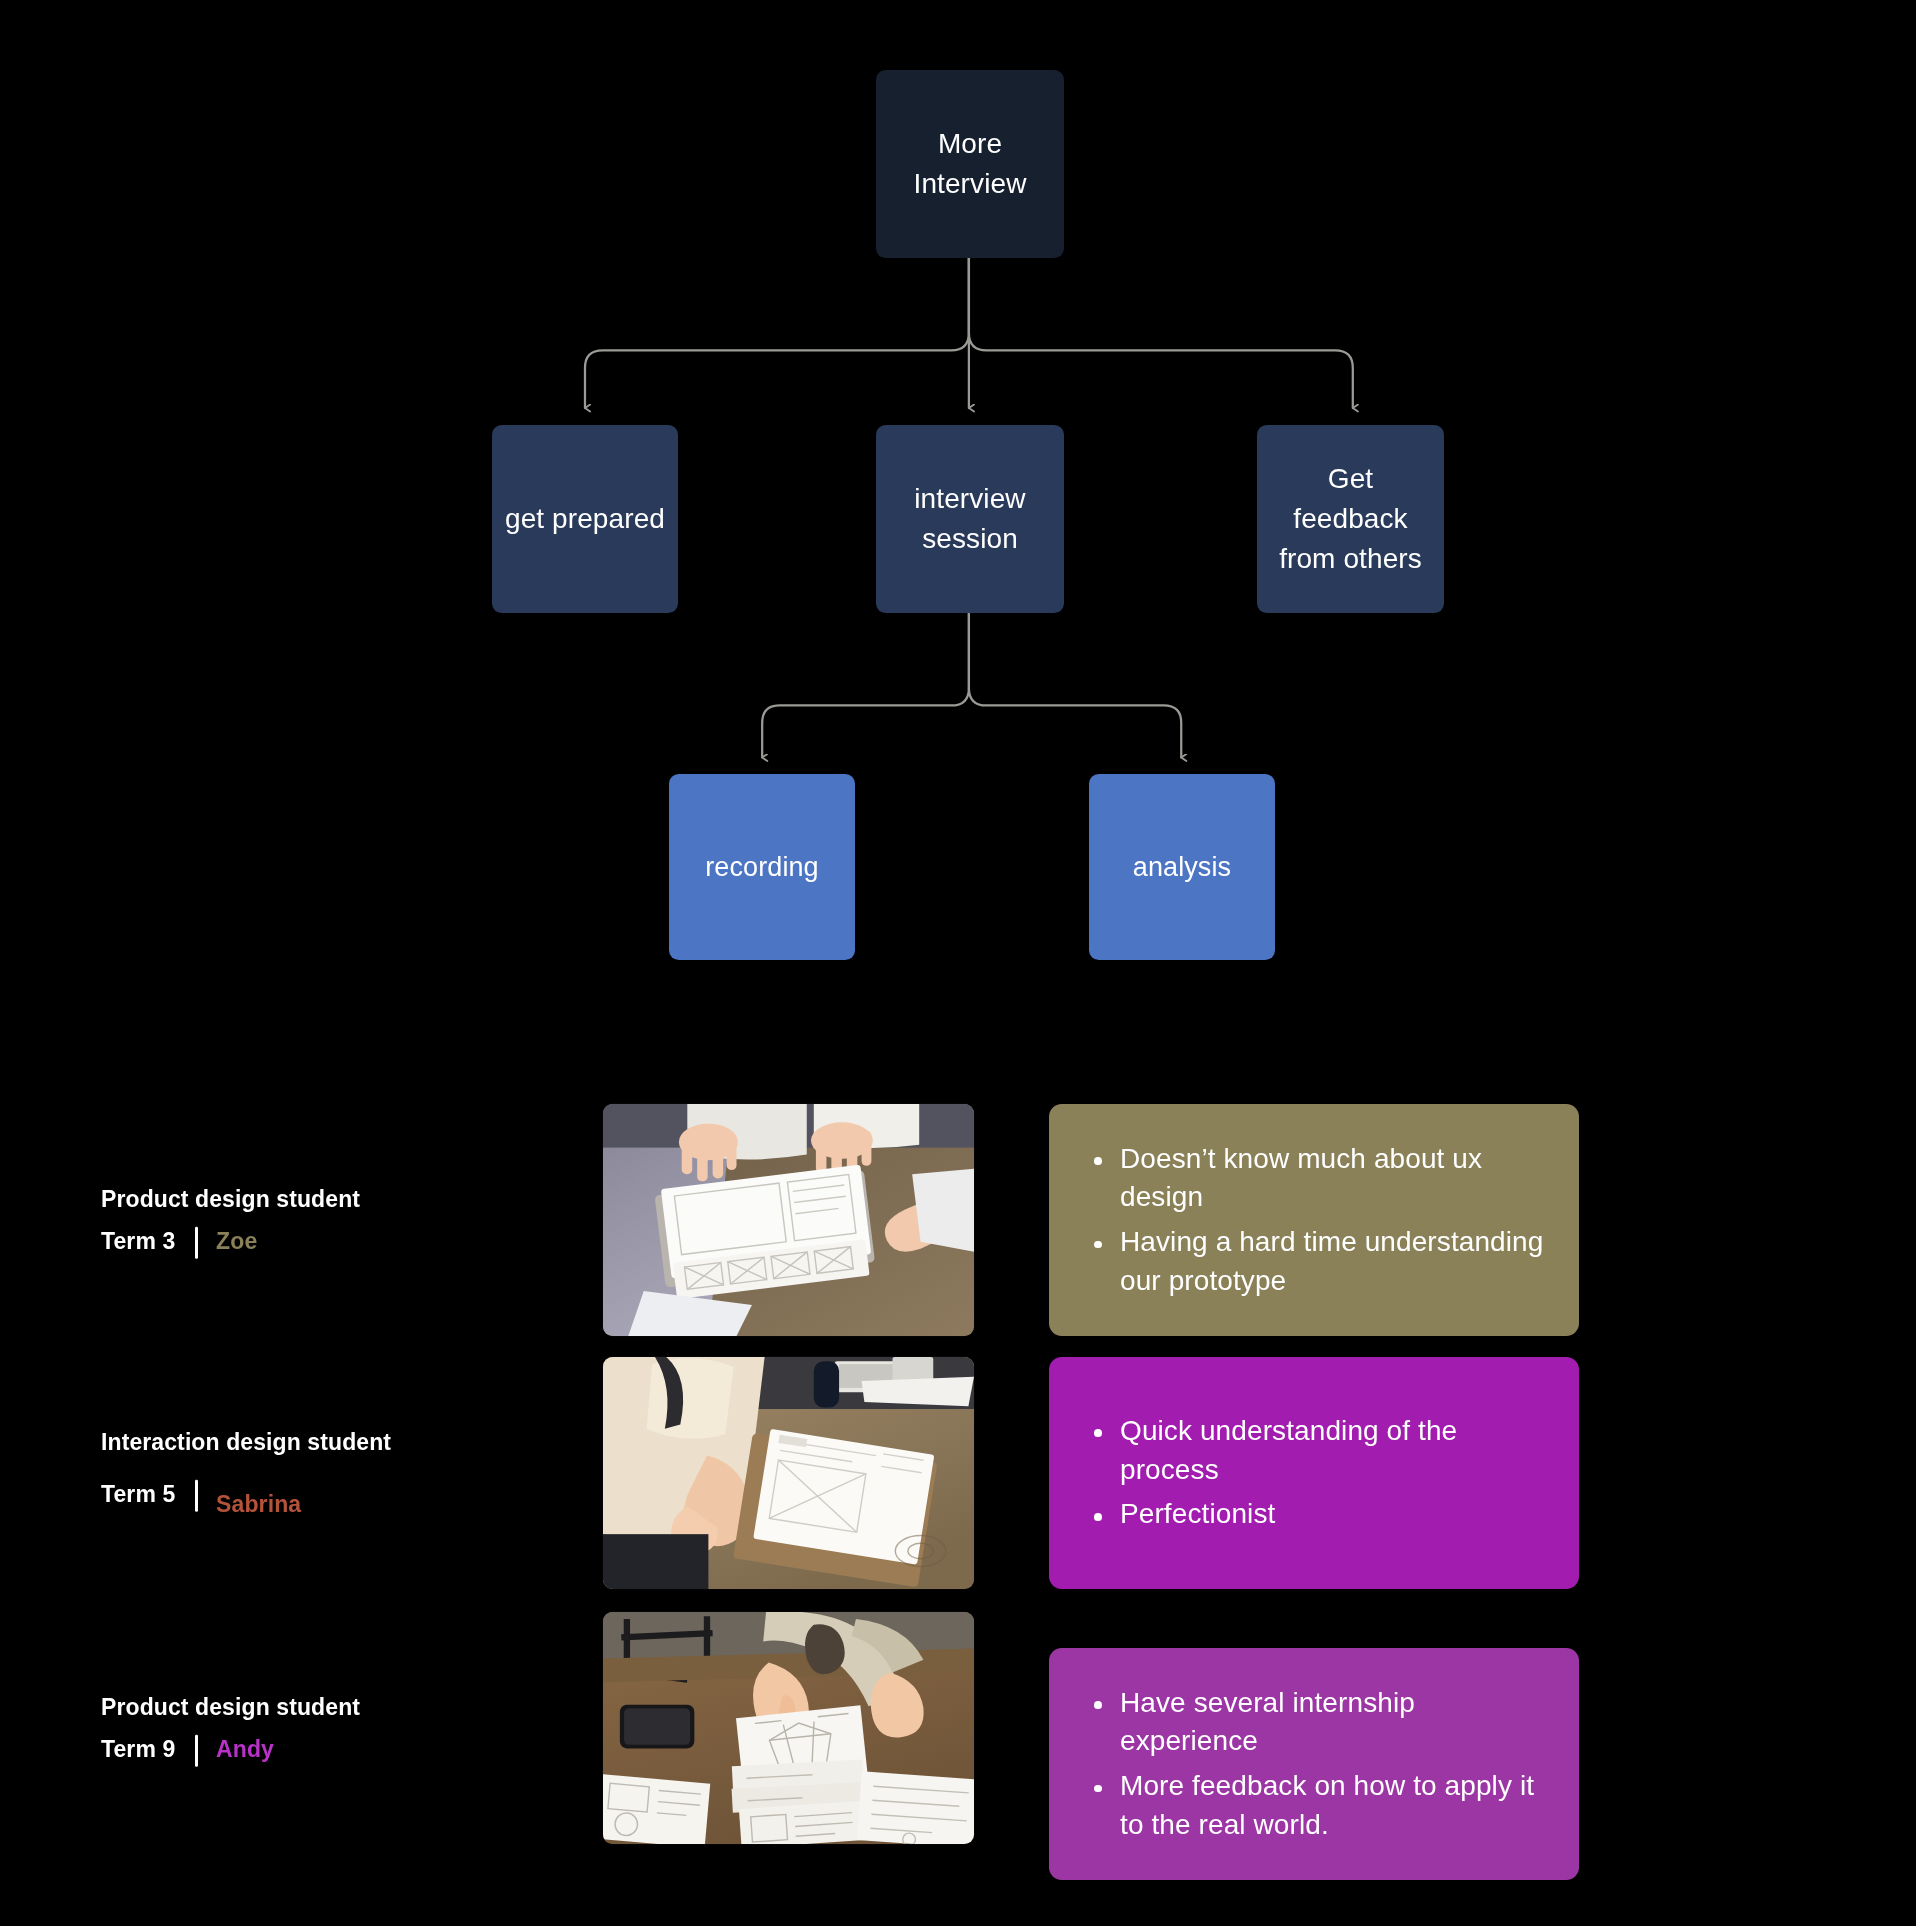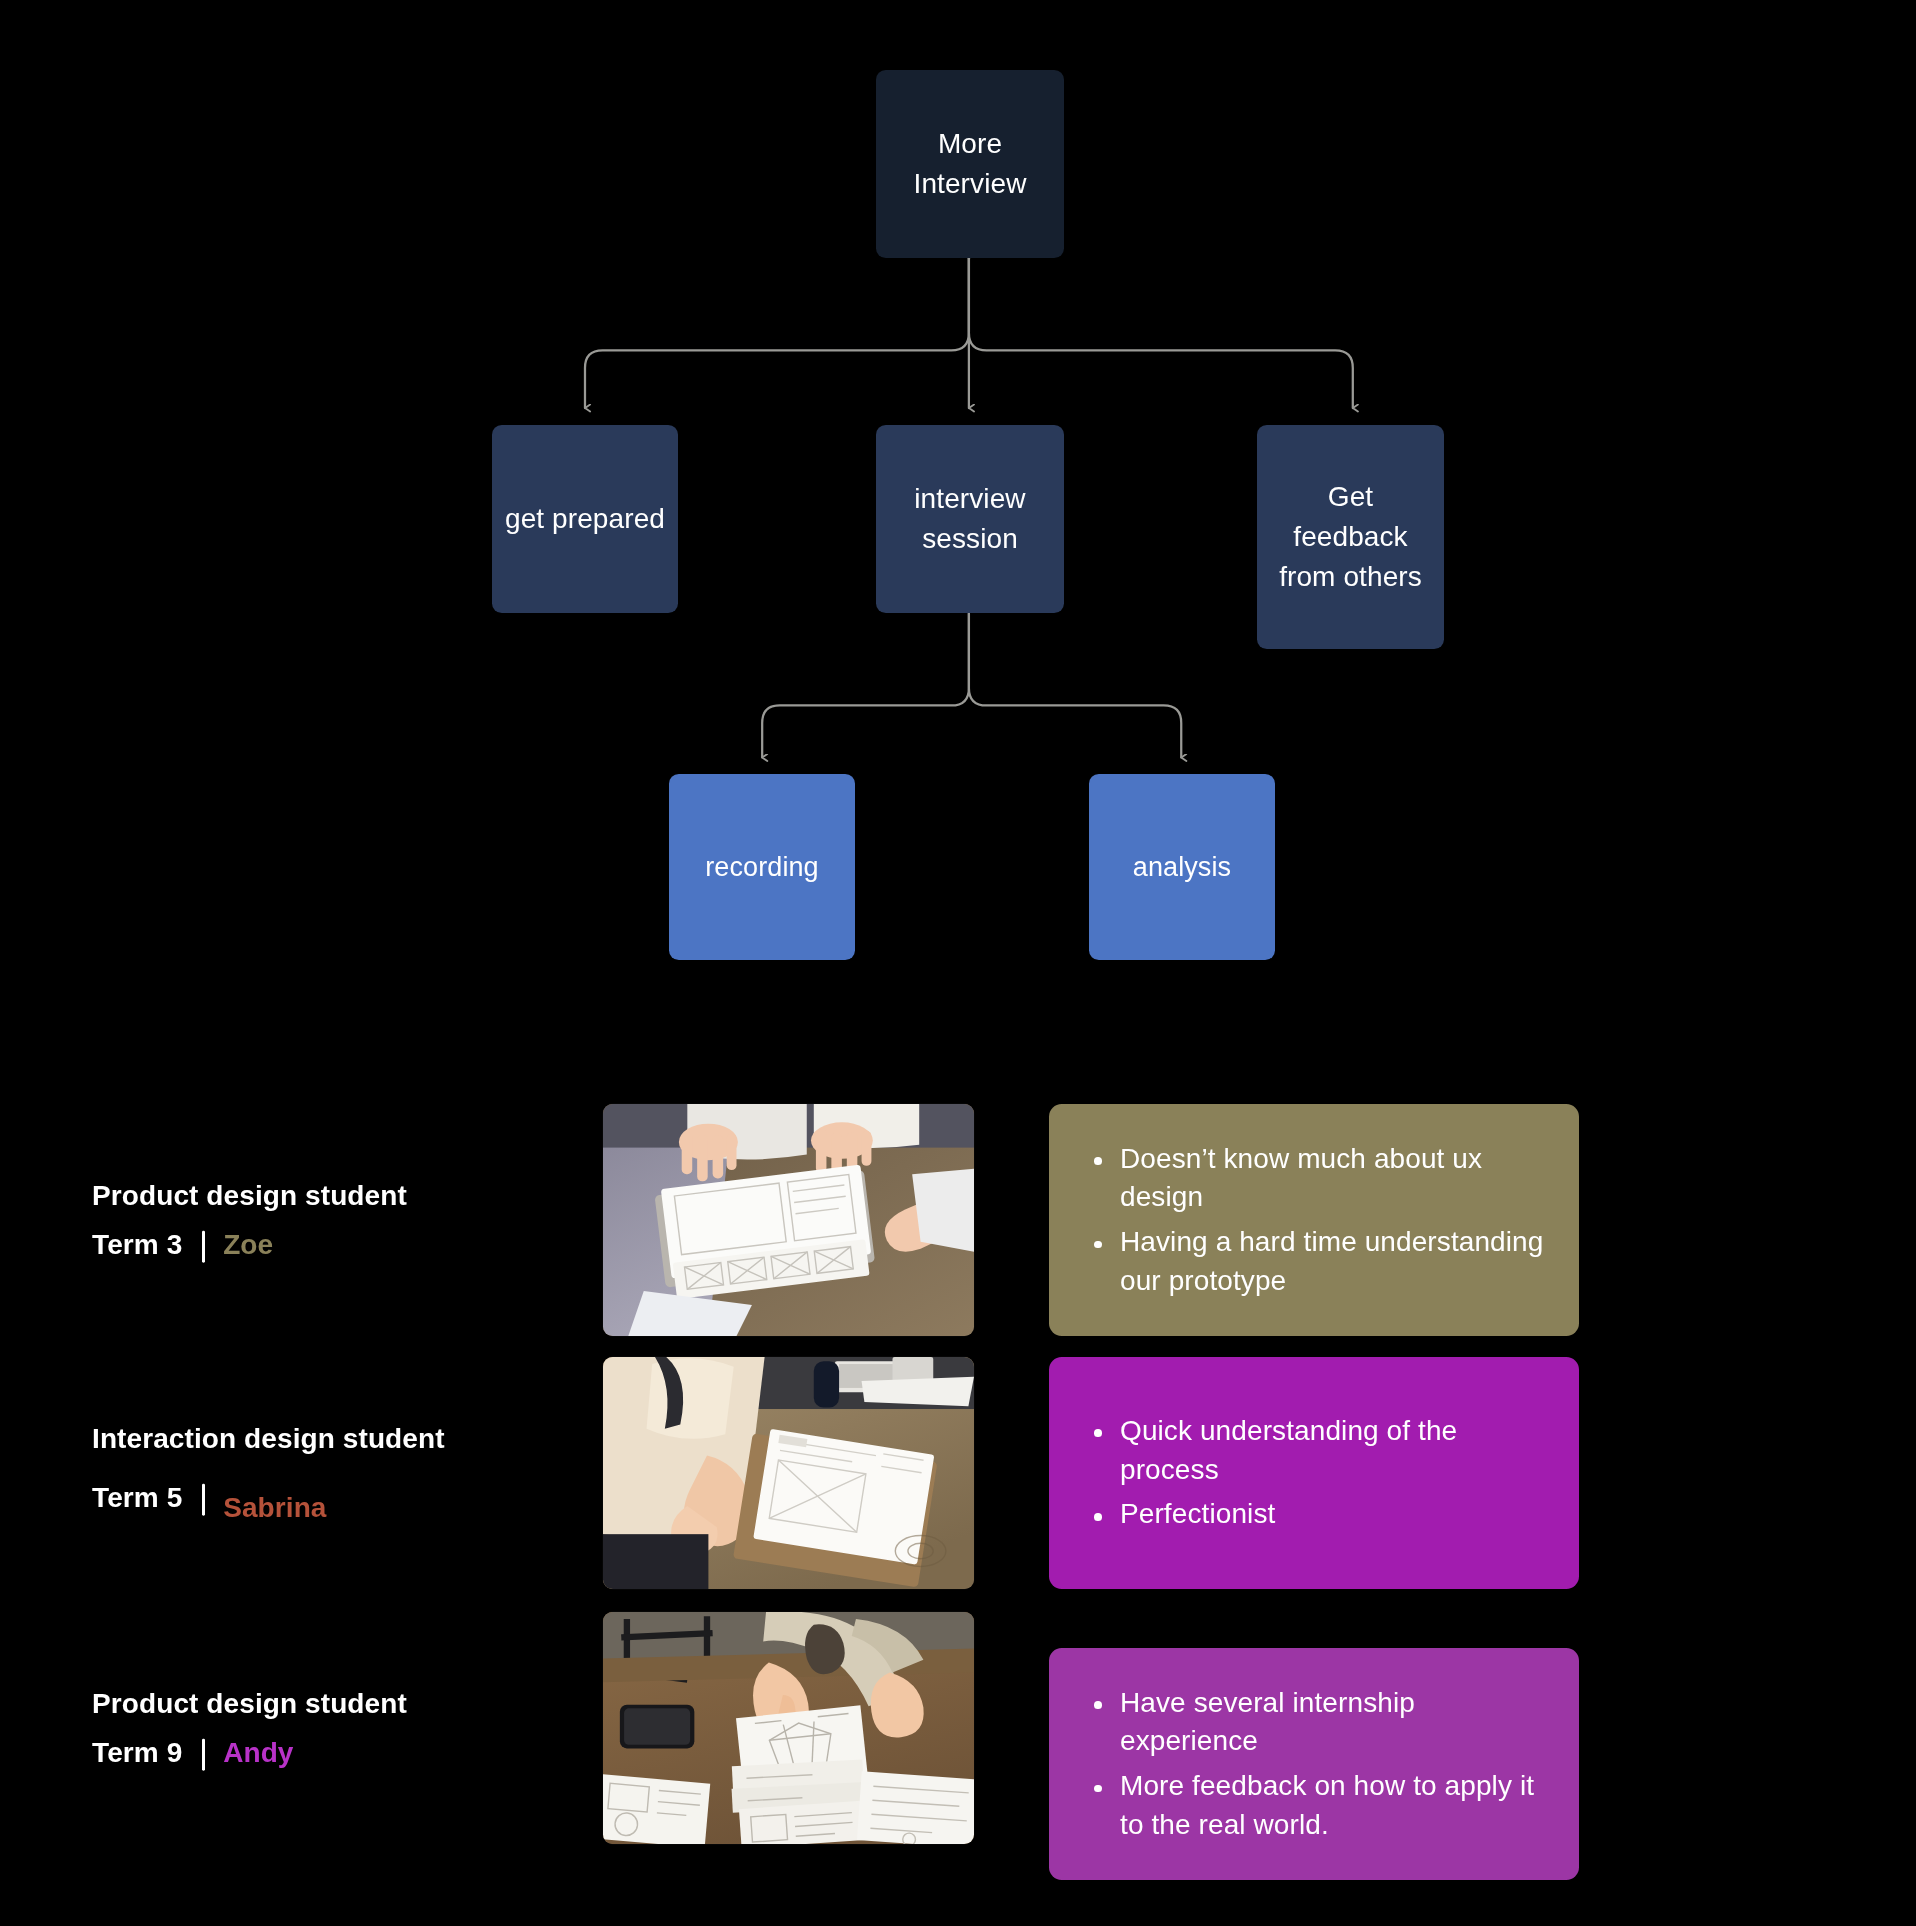--- a/index.html
+++ b/index.html
@@ -26,22 +26,22 @@
     white-space:pre-line;
   }
   .node.root{background:#16202f;font-size:28px;}
   .node.mid {background:#2a3a5a;font-size:28px;}
   .node.leaf{background:#4c75c4;font-size:27px;}
 
   
   .personas{position:absolute;left:0;top:1083px;width:1916px;height:816px;}
   .prow{position:absolute;left:0;width:1916px;height:232px;}
   .prow .who{
-    position:absolute;left:92px;top:50%;transform:translateY(-50%);
-    font-size:28px;font-weight:700;line-height:1.42;
+    position:absolute;left:101px;top:50%;transform:translateY(-50%);
+    font-size:23px;font-weight:700;line-height:1.42;
     letter-spacing:0.1px;white-space:nowrap;
   }
   .who .l1{display:block;}
   .who .l2{display:block;margin-top:9.1px;display:flex;align-items:center;}
   .who .sep{
     display:inline-block;width:2.8px;height:32px;background:#fff;
     margin:0 18.3px 0 19.7px;border-radius:1.4px;position:relative;top:2.1px;
   }
   .who .name{font-weight:700;}
 
@@ -97,21 +97,21 @@
     </svg>
 
     <div class="node root" style="left:876px;top:70px;width:188px;height:188px;">More
 Interview</div>
 
     <div class="node mid" style="left:492px;top:425px;width:186px;height:188px;">get prepared</div>
 
     <div class="node mid" style="left:876px;top:425px;width:188px;height:188px;">interview
 session</div>
 
-    <div class="node mid" style="left:1257px;top:425px;width:187px;height:224px;">Get
+    <div class="node mid" style="left:1257px;top:425px;width:187px;height:188px;">Get
 feedback
 from others</div>
 
     <div class="node leaf" style="left:669px;top:774px;width:186px;height:186px;">recording</div>
 
     <div class="node leaf" style="left:1089px;top:774px;width:186px;height:186px;">analysis</div>
   </div>
 
   <div class="personas">
 

